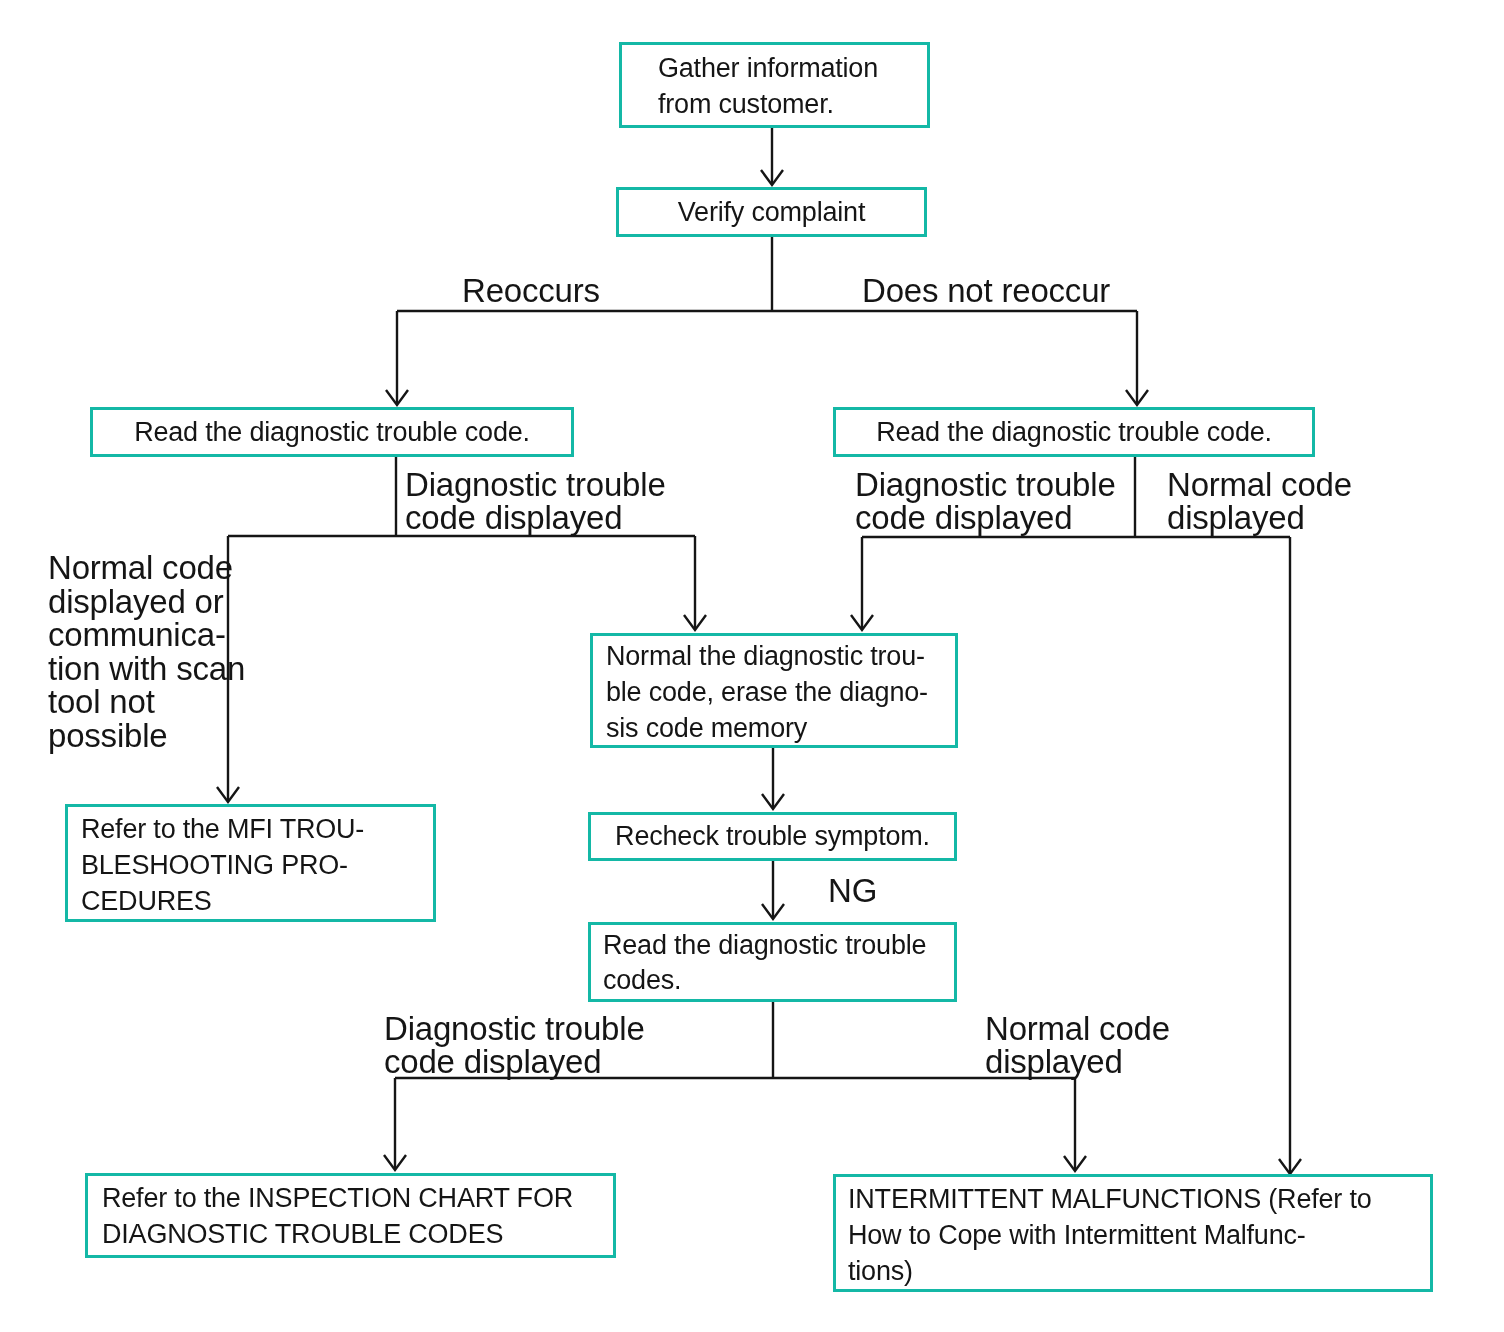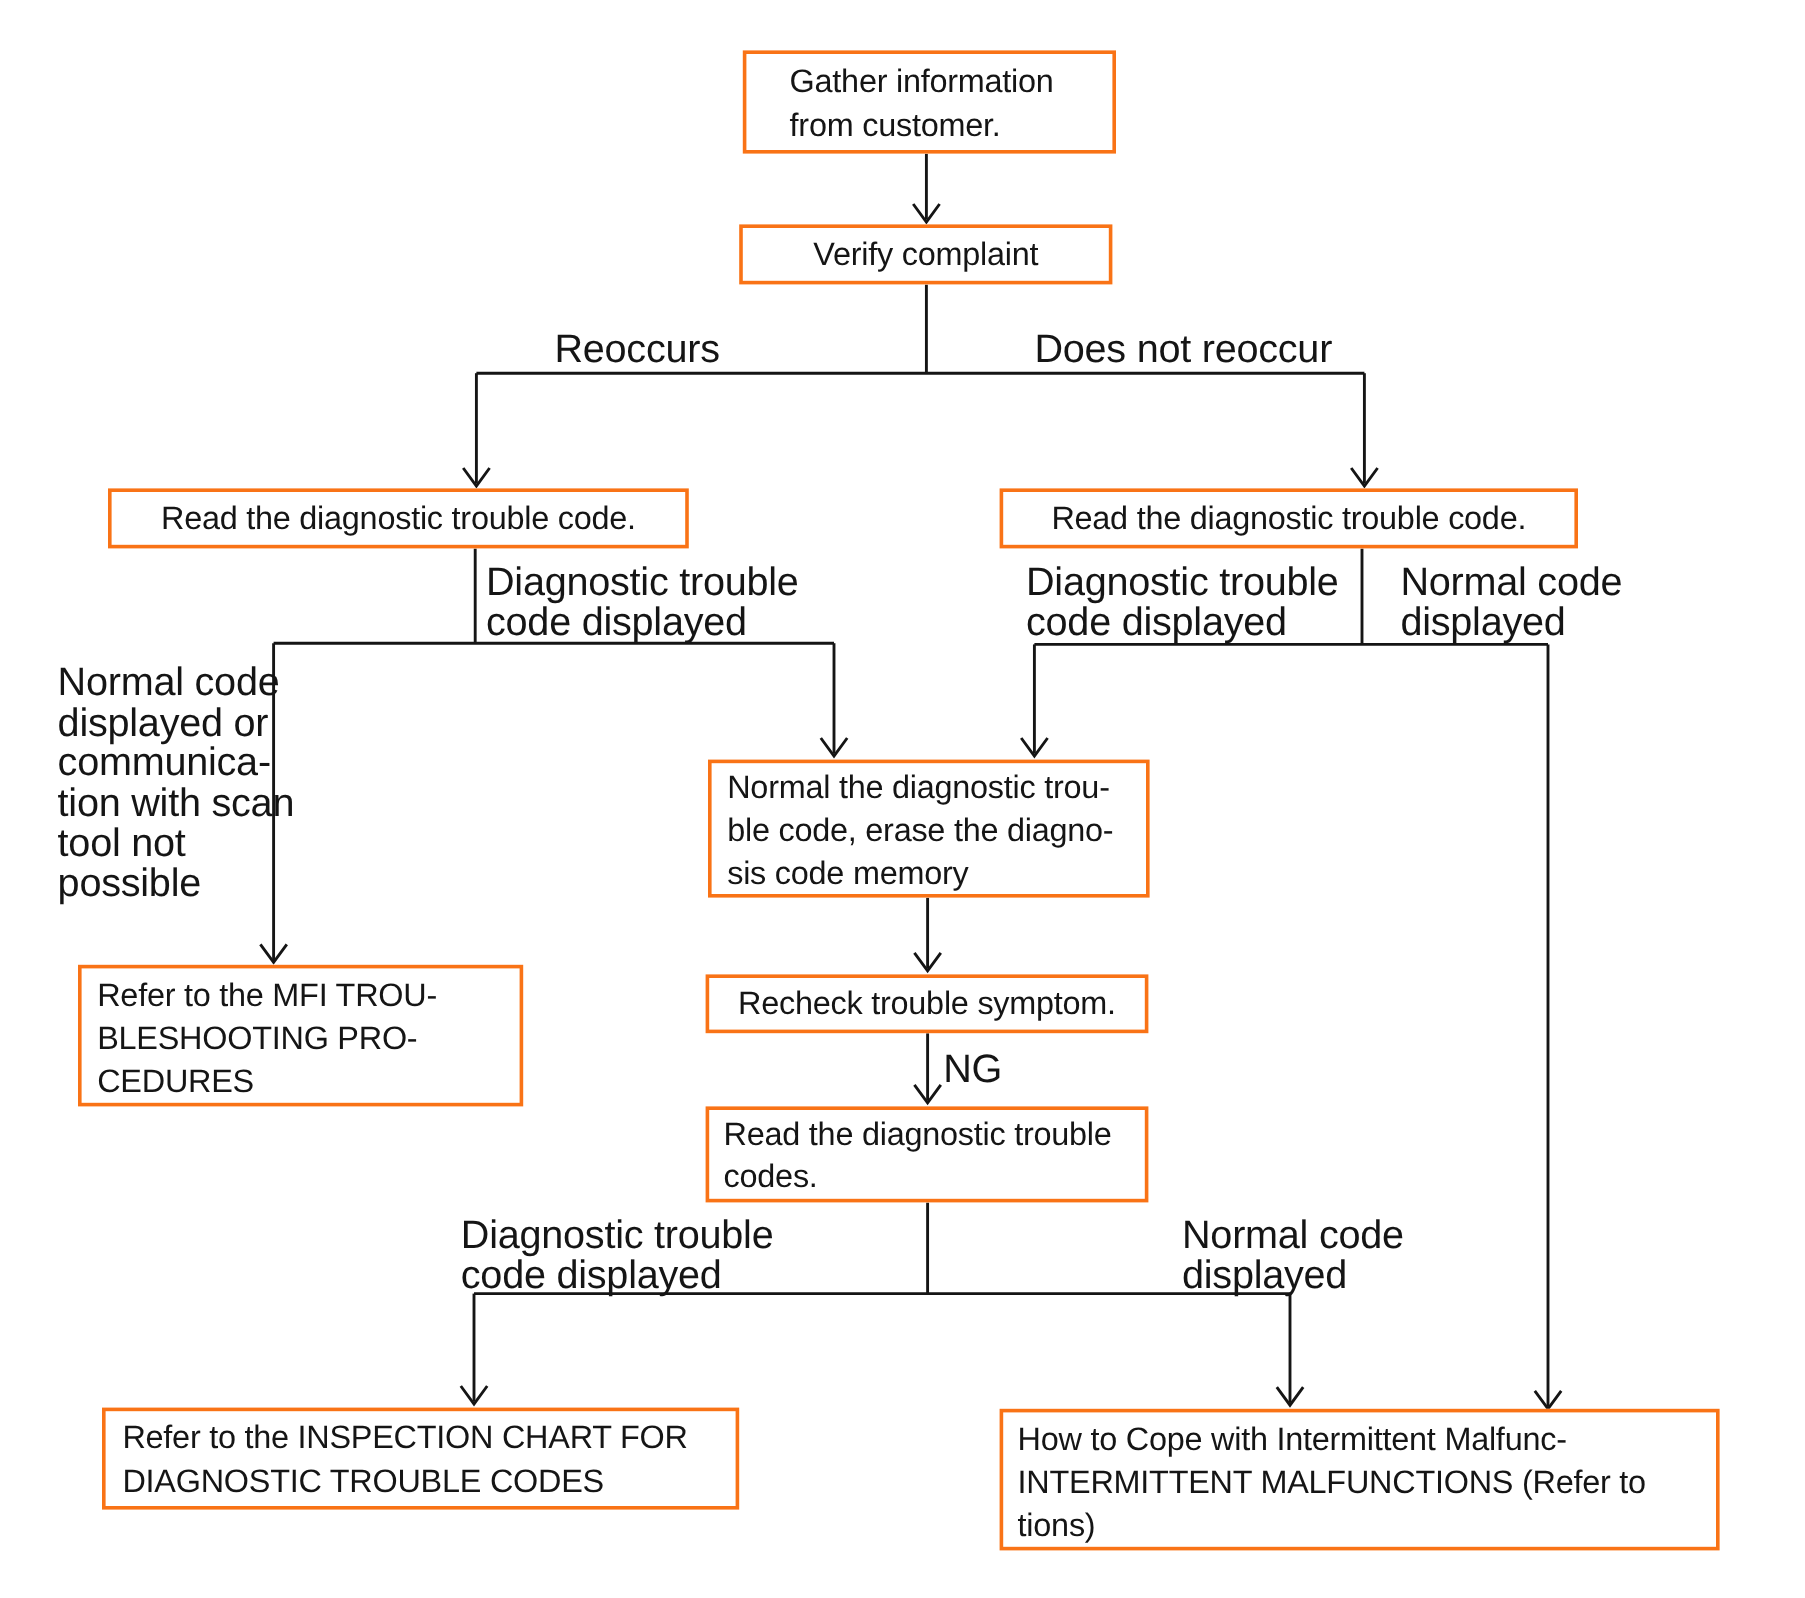--- a/index.html
+++ b/index.html
@@ -8,21 +8,21 @@
     position:relative;
     width:1504px;height:1332px;
     background:#ffffff;
     font-family:"Liberation Sans", sans-serif;
     color:#151515;
     overflow:hidden;
   }
   svg.wires{position:absolute;left:0;top:0;z-index:1;}
   .box{
     position:absolute;
-    border:3px solid #f97316;
+    border:3px solid #14b8a6;
     background:#ffffff;
     font-size:27px;
     z-index:2;
     box-sizing:border-box;
     letter-spacing:-0.2px;
   }
   .box.center{display:flex;align-items:center;justify-content:center;text-align:center;}
   .box.left{line-height:36px;}
   .lbl{
     position:absolute;
@@ -111,22 +111,22 @@
     <div>BLESHOOTING PRO-</div>
     <div>CEDURES</div>
   </div>
 
   <div class="box left" style="left:85px;top:1173px;width:531px;height:85px;padding:4px 0 0 14px;">
     <div>Refer to the INSPECTION CHART FOR</div>
     <div>DIAGNOSTIC TROUBLE CODES</div>
   </div>
 
   <div class="box left" style="left:833px;top:1174px;width:600px;height:118px;padding:4px 0 0 12px;">
+    <div>INTERMITTENT MALFUNCTIONS (Refer to</div>
     <div>How to Cope with Intermittent Malfunc-</div>
-    <div>INTERMITTENT MALFUNCTIONS (Refer to</div>
     <div>tions)</div>
   </div>
 
   <div class="lbl" style="left:462px;top:274px;">Reoccurs</div>
 
   <div class="lbl" style="left:862px;top:274px;">Does not reoccur</div>
 
   <div class="lbl" style="left:405px;top:468px;">
     <div>Diagnostic trouble</div>
     <div>code displayed</div>
@@ -144,21 +144,21 @@
 
   <div class="lbl" style="left:48px;top:551px;line-height:33.5px;">
     <div>Normal code</div>
     <div>displayed or</div>
     <div>communica-</div>
     <div>tion with scan</div>
     <div>tool not</div>
     <div>possible</div>
   </div>
 
-  <div class="lbl" style="left:786px;top:874px;">NG</div>
+  <div class="lbl" style="left:828px;top:874px;">NG</div>
 
   <div class="lbl" style="left:384px;top:1012px;">
     <div>Diagnostic trouble</div>
     <div>code displayed</div>
   </div>
 
   <div class="lbl" style="left:985px;top:1012px;">
     <div>Normal code</div>
     <div>displayed</div>
   </div>

